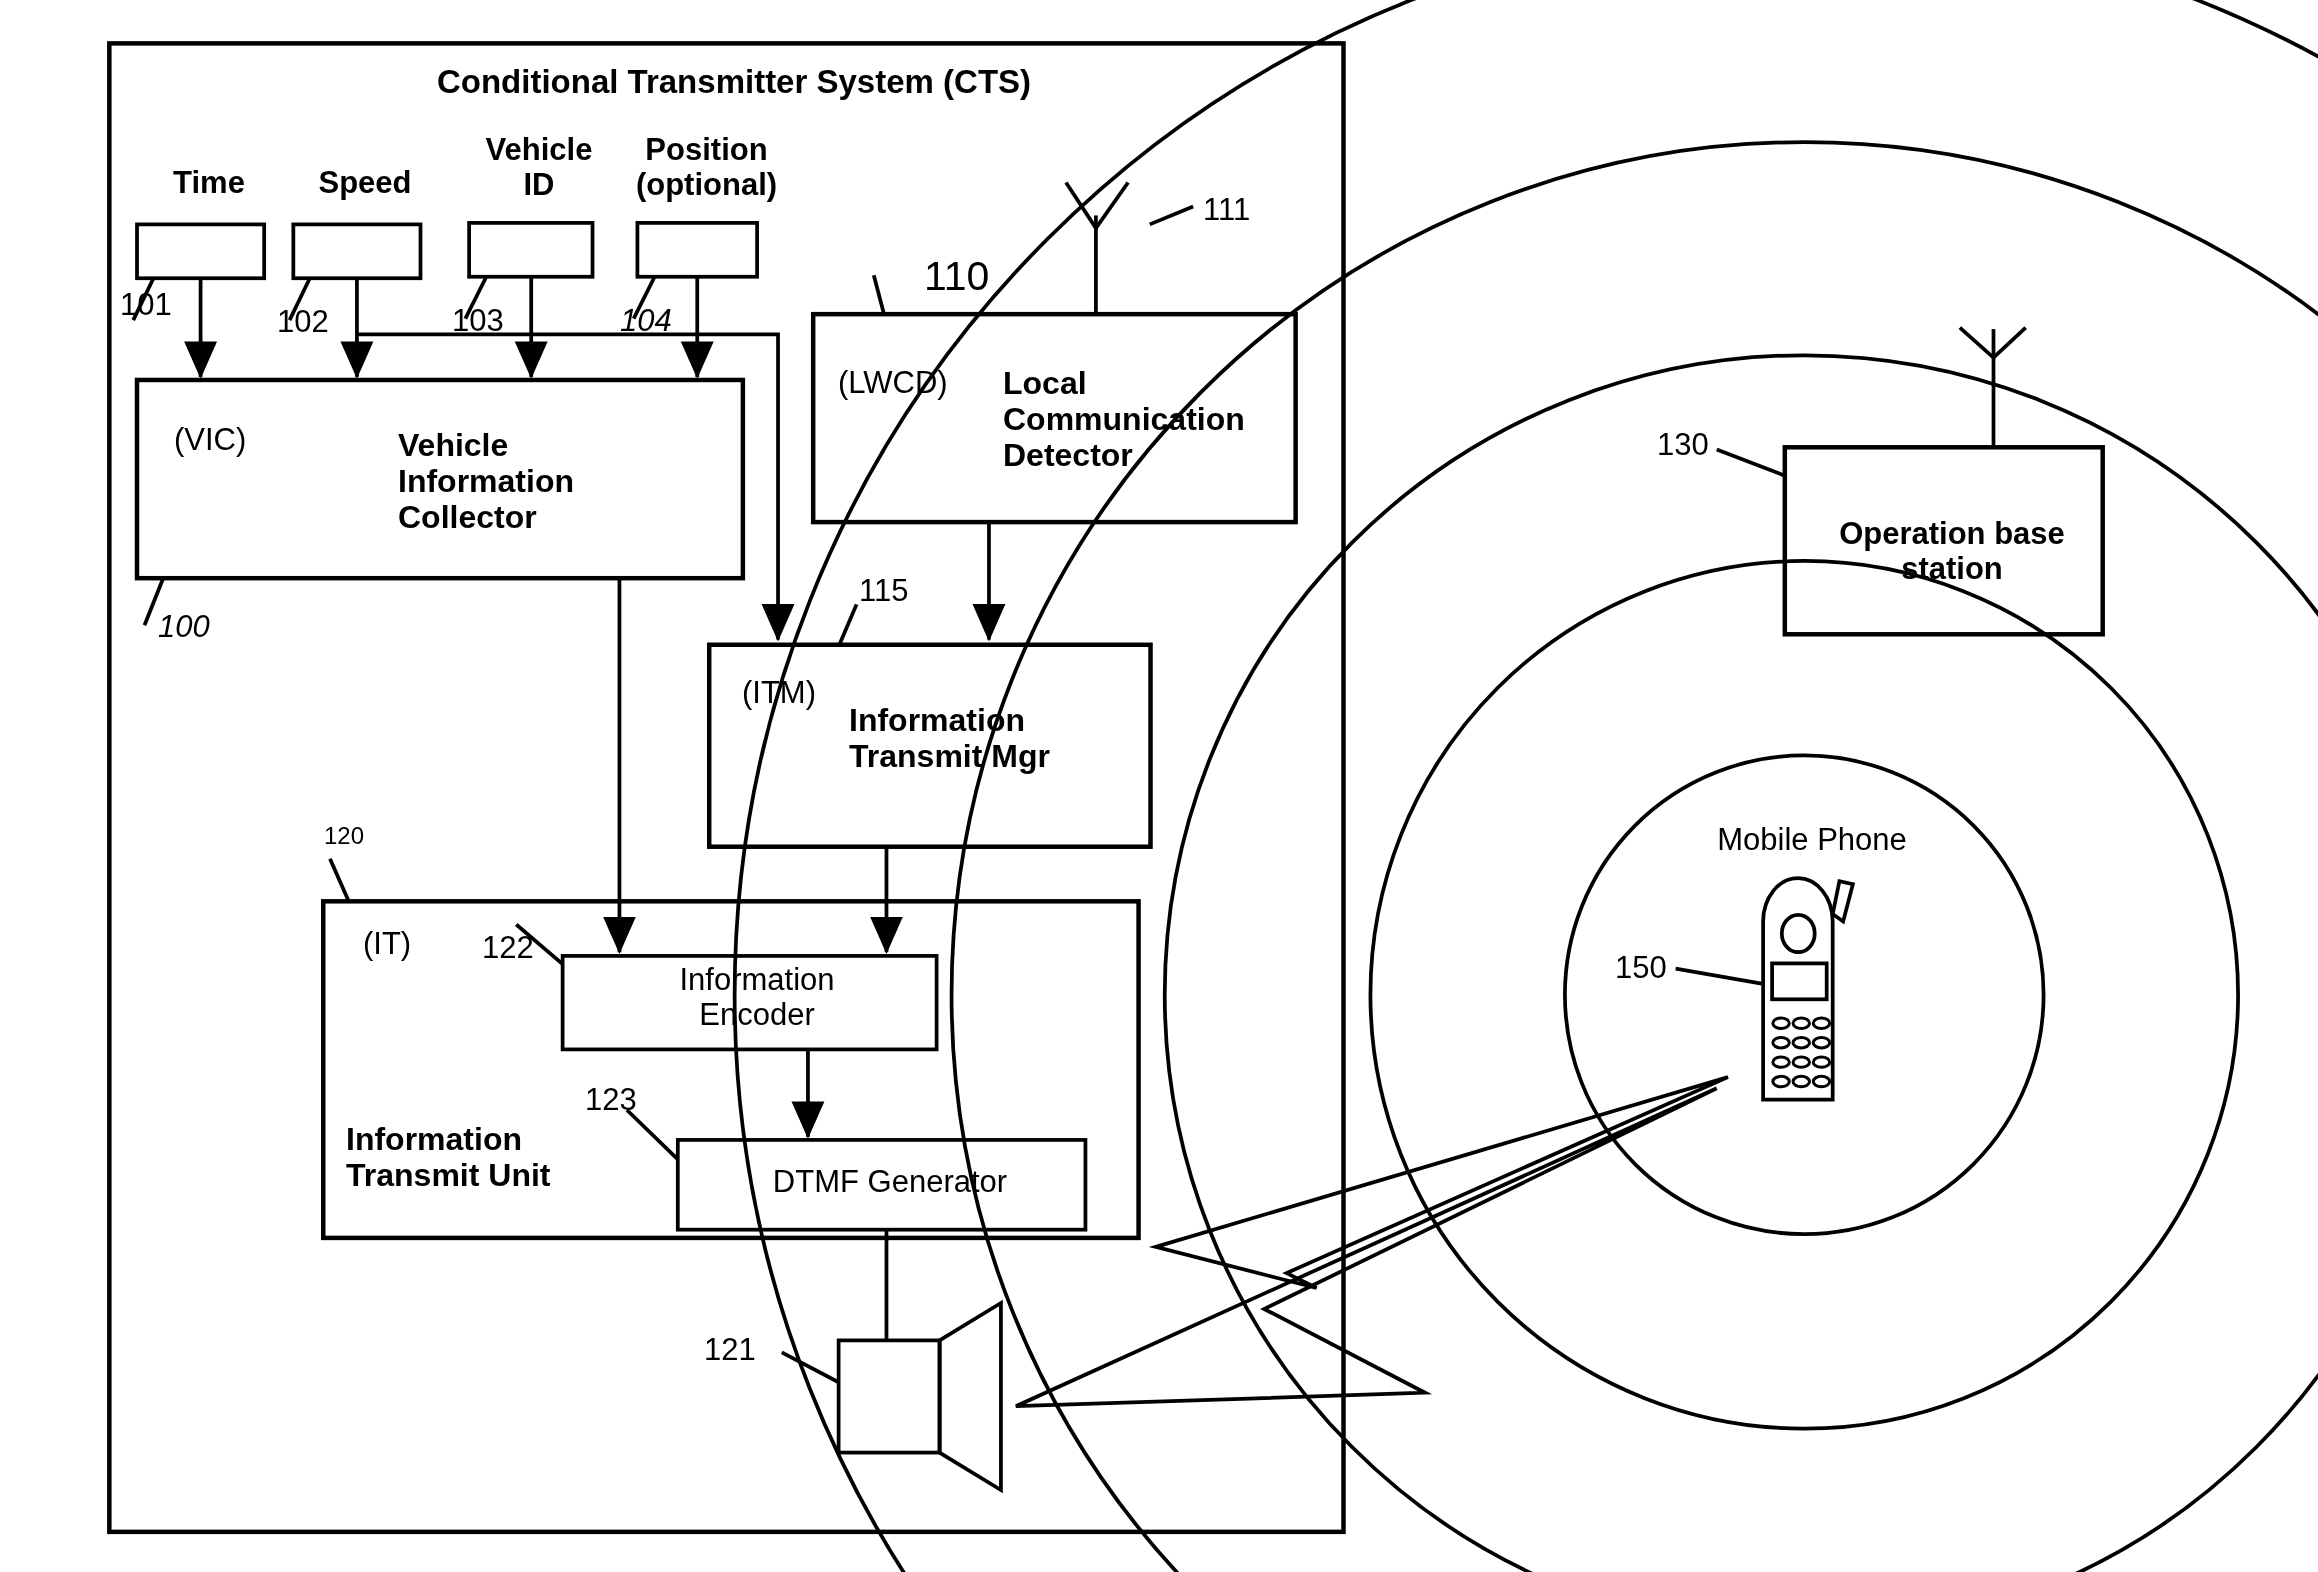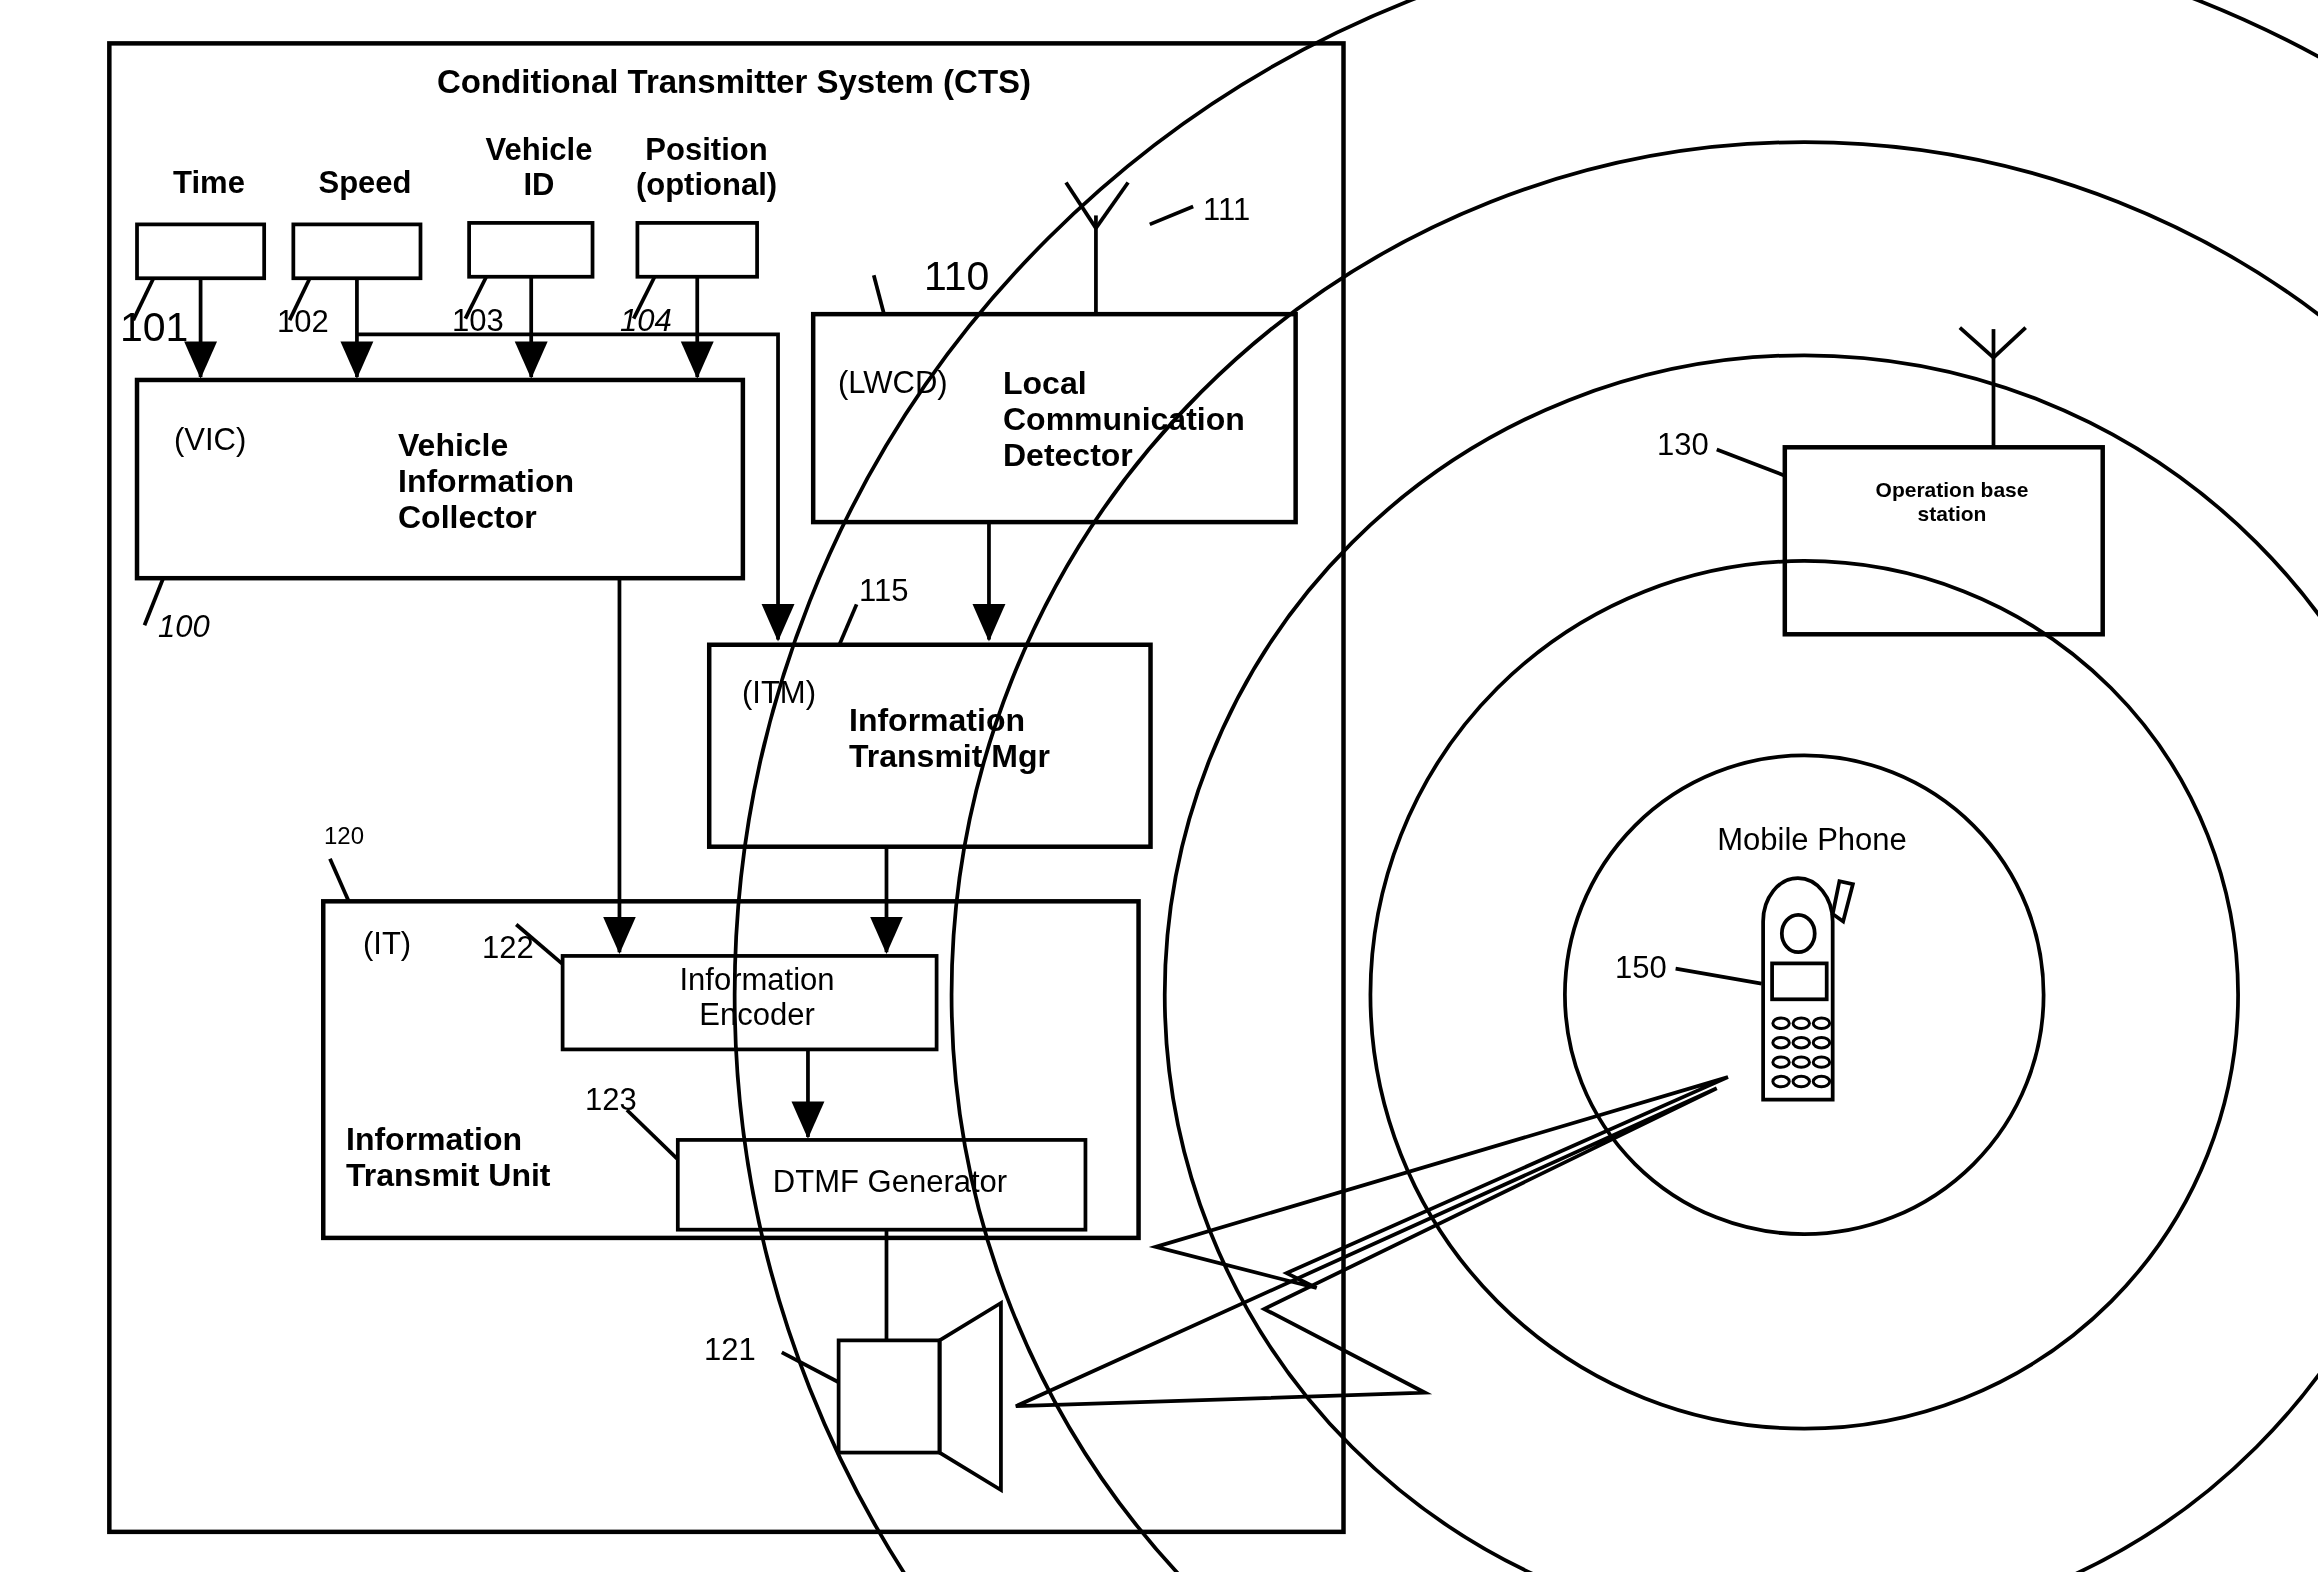--- a/index.html
+++ b/index.html
@@ -156,21 +156,21 @@
 
   <div class="lbl bold center" style="left:109px; top:64px; width:1234px; font-size:33px;">Conditional Transmitter System (CTS)</div>
 
   <div class="lbl bold center" style="left:126px; top:166px; width:150px; font-size:31px;">Time</div>
   <div class="lbl bold center" style="left:282px; top:166px; width:150px; font-size:31px;">Speed</div>
   <div class="lbl bold center" style="left:456px; top:133px; width:150px; font-size:31px;">Vehicle
 ID</div>
   <div class="lbl bold center" style="left:607px; top:133px; width:183px; font-size:31px;">Position
 (optional)</div>
 
-  <div class="lbl ref" style="left:112px; top:305px; font-size:41px;text-align:center;">101</div>
+  <div class="lbl ref" style="left:112px; top:288px; font-size:31px;text-align:center;">101</div>
   <div class="lbl ref" style="left:269px; top:305px; font-size:31px;">102</div>
   <div class="lbl ref" style="left:444px; top:304px; font-size:31px;">103</div>
   <div class="lbl ref" style="left:612px; top:304px; font-size:31px;font-style:italic;">104</div>
 
   <div class="lbl" style="left:166px; top:423px; font-size:31px;">(VIC)</div>
   <div class="lbl bold" style="left:390px; top:428px; font-size:32px;">Vehicle
 Information
 Collector</div>
   <div class="lbl ref" style="left:150px; top:610px; font-size:31px;font-style:italic;">100</div>
 
@@ -194,20 +194,20 @@
   <div class="lbl ref" style="left:474px; top:931px; font-size:31px;">122</div>
   <div class="lbl center" style="left:562px; top:963px; width:374px; font-size:31px;">Information
 Encoder</div>
 
   <div class="lbl ref" style="left:577px; top:1083px; font-size:31px;">123</div>
   <div class="lbl center" style="left:678px; top:1165px; width:408px; font-size:31px;">DTMF Generator</div>
 
   <div class="lbl ref" style="left:696px; top:1333px; font-size:31px;">121</div>
 
   <div class="lbl ref" style="left:1649px; top:428px; font-size:31px;">130</div>
-  <div class="lbl bold center" style="left:1785px; top:478px; width:318px; font-size:21px;">Operation base
+  <div class="lbl bold center" style="left:1785px; top:517px; width:318px; font-size:31px;">Operation base
 station</div>
 
   <div class="lbl center" style="left:1692px; top:823px; width:224px; font-size:31px;">Mobile Phone</div>
   <div class="lbl ref" style="left:1607px; top:951px; font-size:31px;">150</div>
 
 </div>
 
 
 </body></html>

